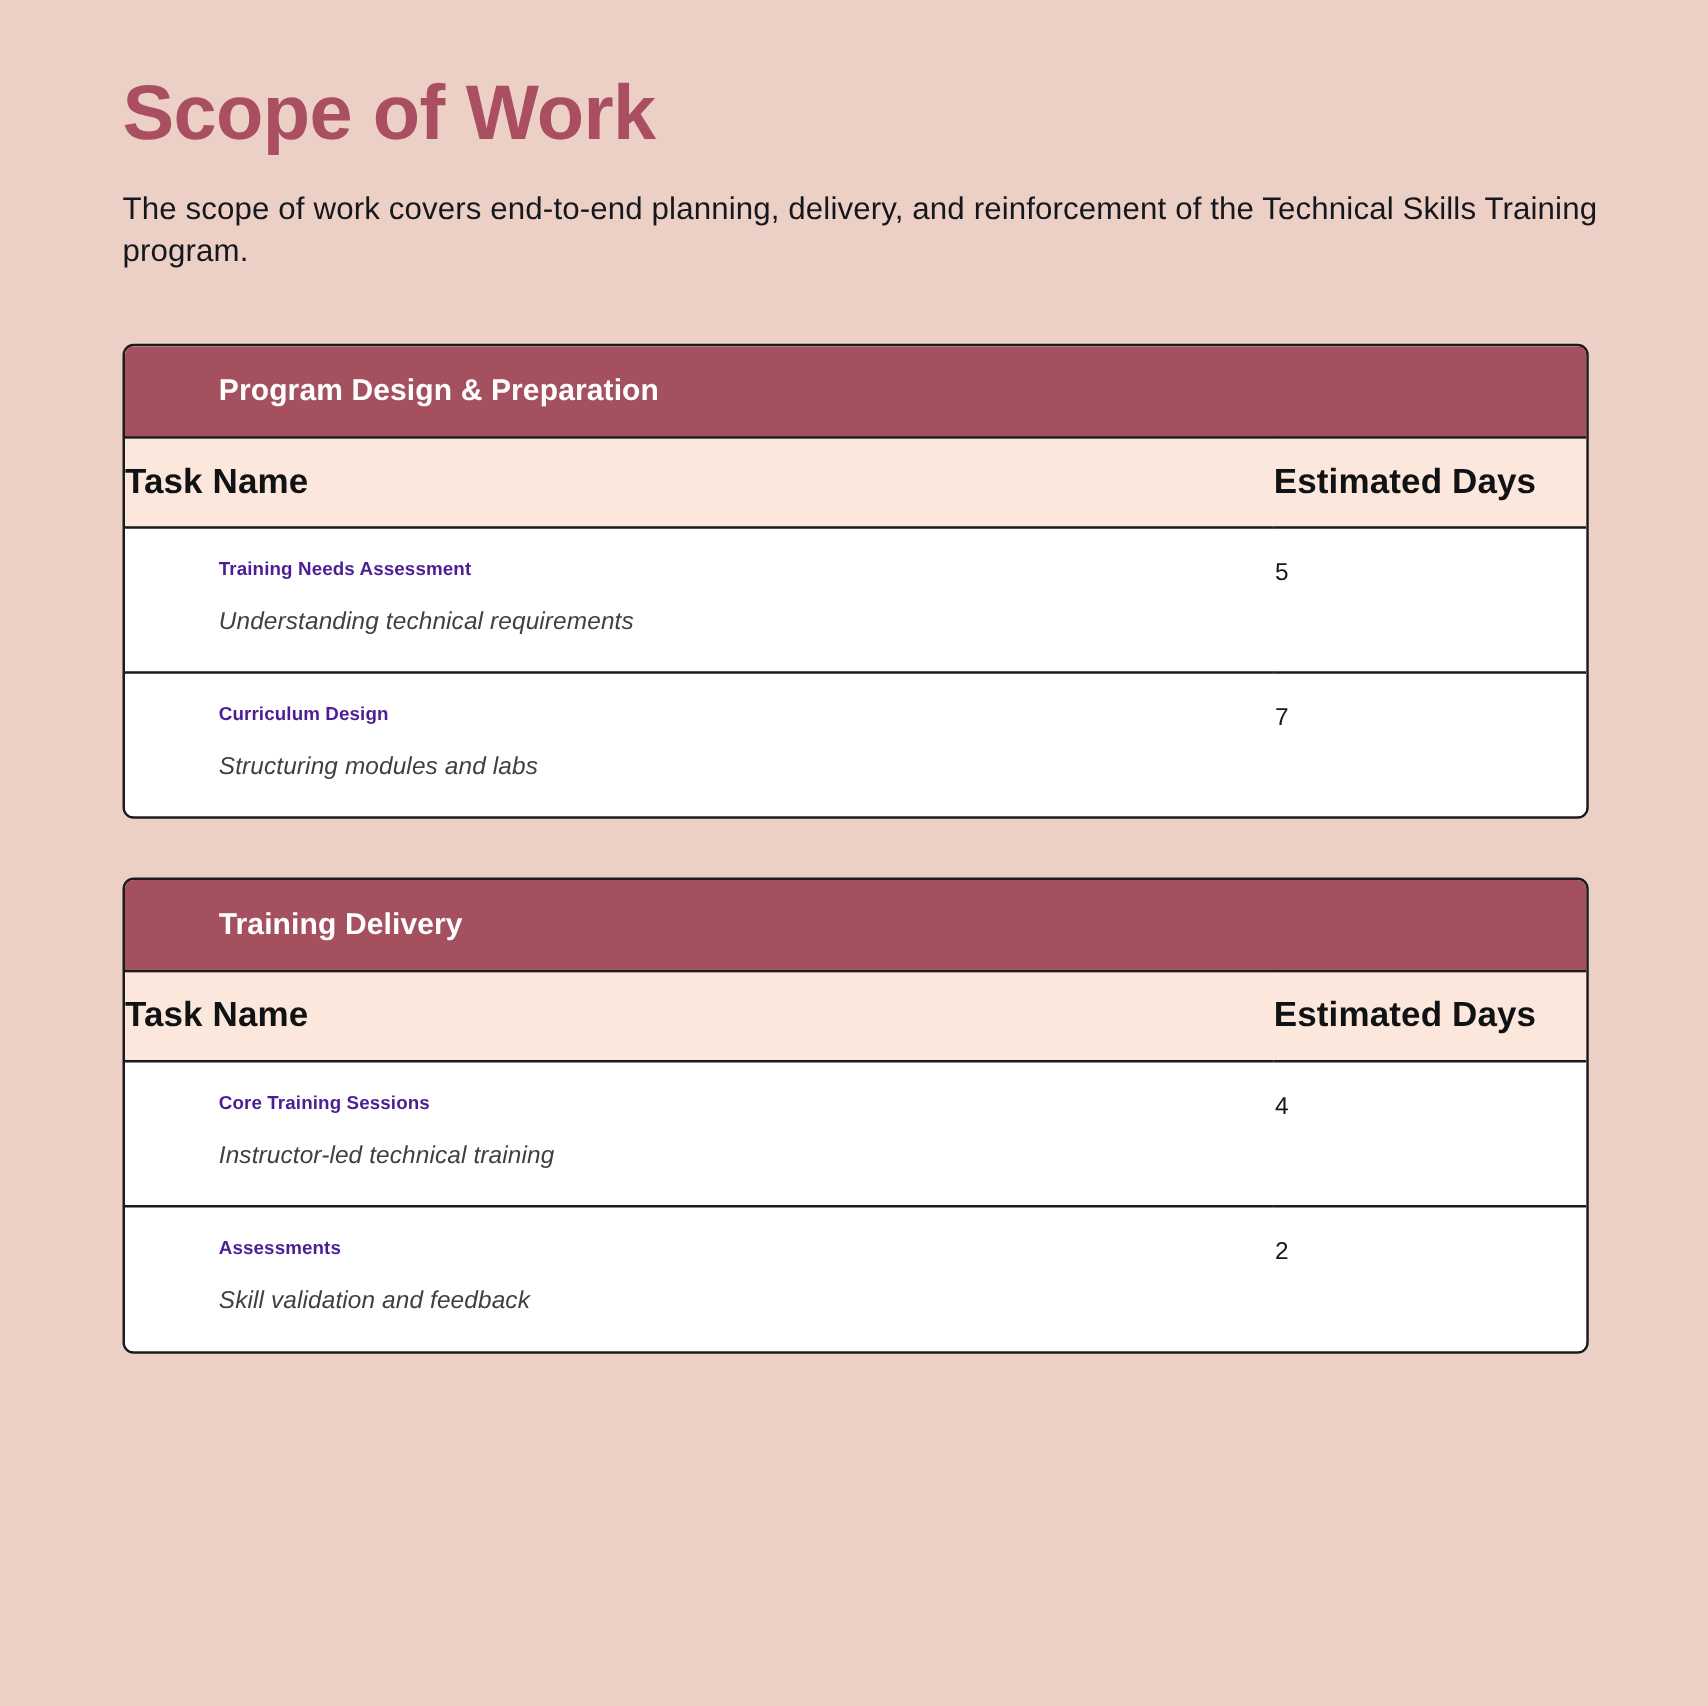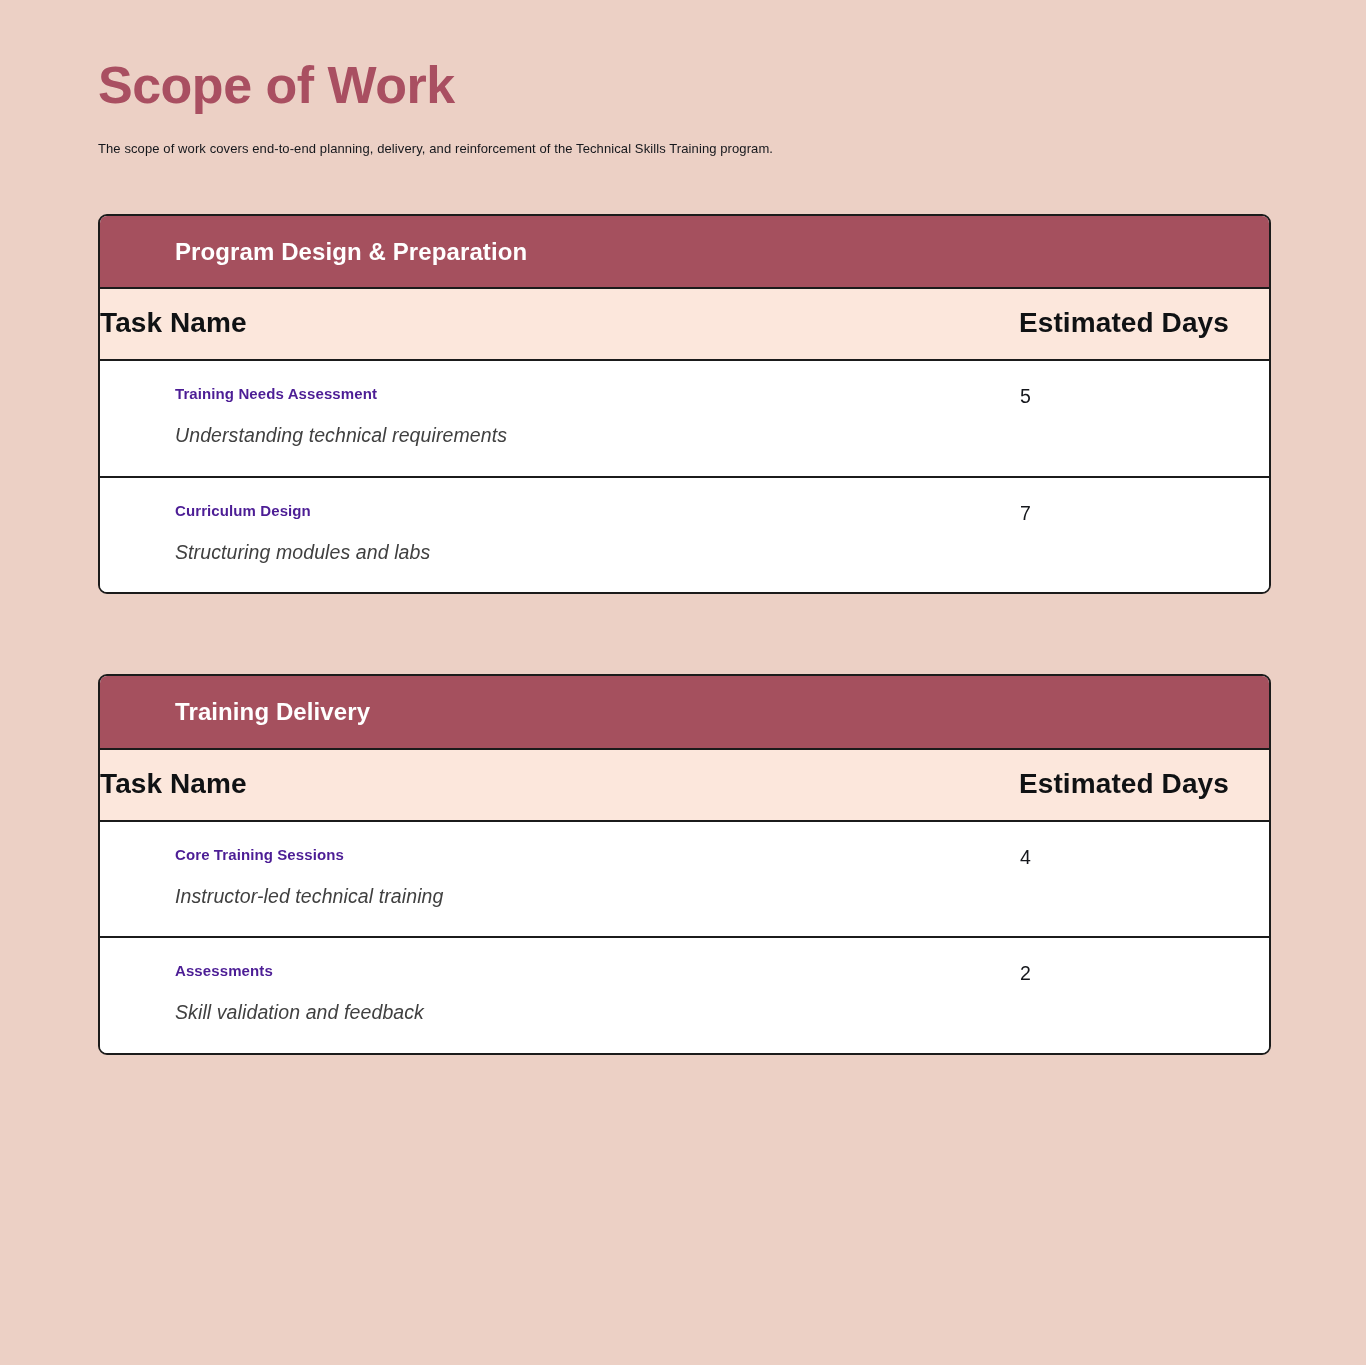--- a/index.html
+++ b/index.html
@@ -15,41 +15,41 @@
     -webkit-font-smoothing: antialiased;
   }
 
   .page {
     width: 1366px;
     padding: 56px 86px 0 98px;
   }
 
   .page-title {
     margin: 0;
-    font-size: 52px;
+    font-size: 62px;
     line-height: 1.12;
     font-weight: 700;
     letter-spacing: -0.5px;
     color: #a94f61;
   }
 
   .page-subtitle {
     margin: 26px 0 0 0;
-    font-size: 13px;
+    font-size: 25px;
     line-height: 1.35;
     font-weight: 400;
     color: #15171c;
     letter-spacing: 0.1px;
   }
 
   .cards {
     margin-top: 56px;
     display: flex;
     flex-direction: column;
-    gap: 80px;
+    gap: 47px;
   }
 
   .card {
     width: 1173px;
     border: 2px solid #1b1b1b;
     border-radius: 9px;
     background: #ffffff;
     overflow: hidden;
   }
 

